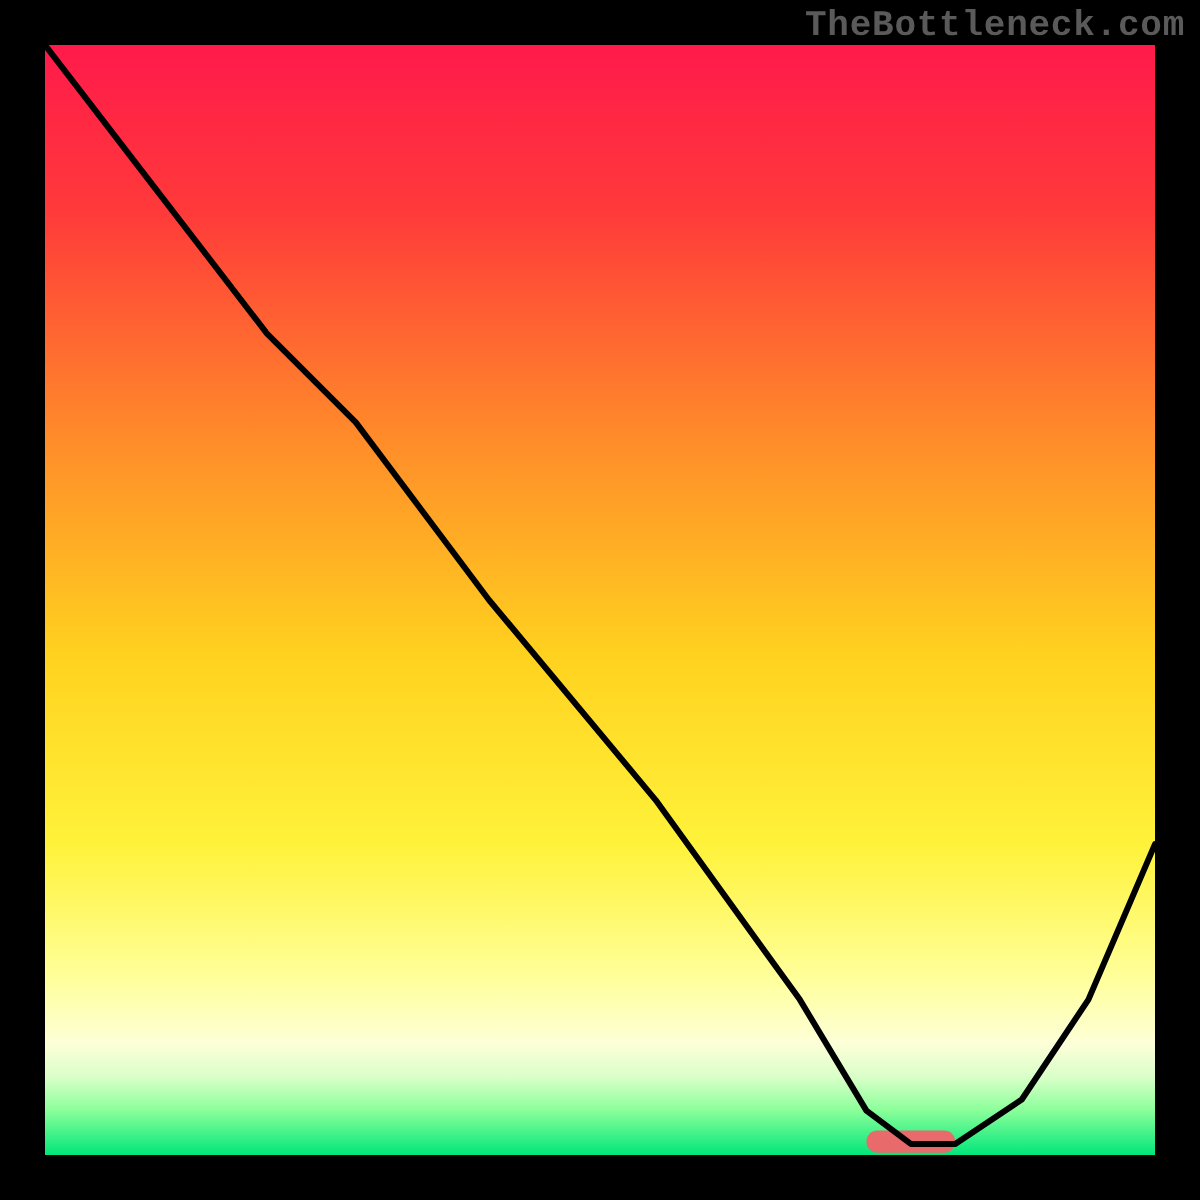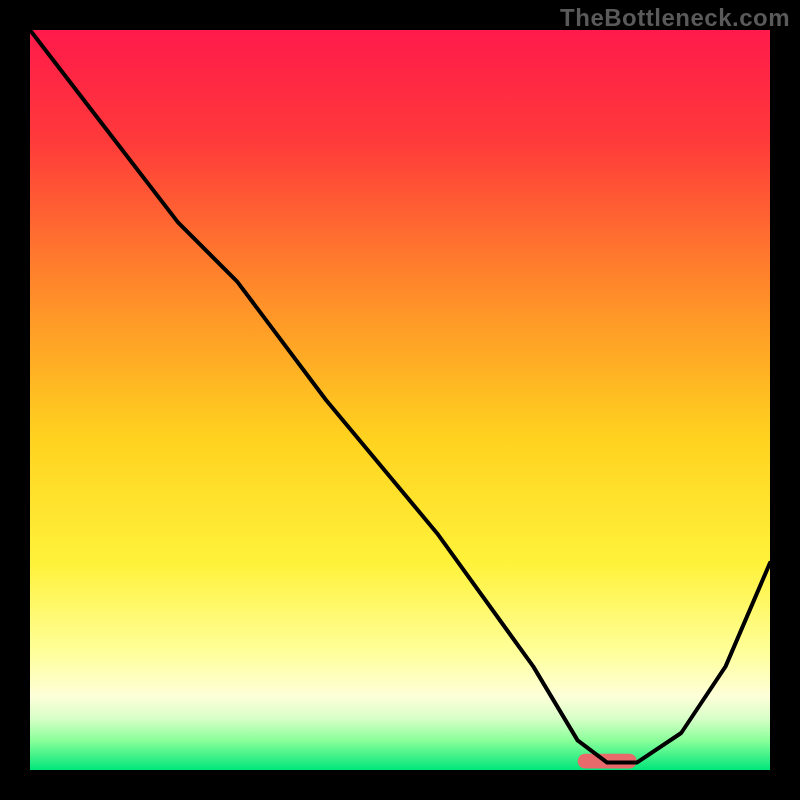--- a/index.html
+++ b/index.html
@@ -7,21 +7,21 @@
   .frame {
     position: relative;
     width: 800px;
     height: 800px;
     background: #000;
   }
   .watermark {
     position: absolute;
     top: 4px;
     right: 10px;
-    font-family: Liberation Sans, sans-serif;
+    font-family: Liberation Mono, monospace;
     font-size: 24px;
     font-weight: bold;
     color: #5a5a5a;
     letter-spacing: 0.5px;
     z-index: 5;
     text-align: center;
   }
   .plot {
     position: absolute;
     left: 30px;

